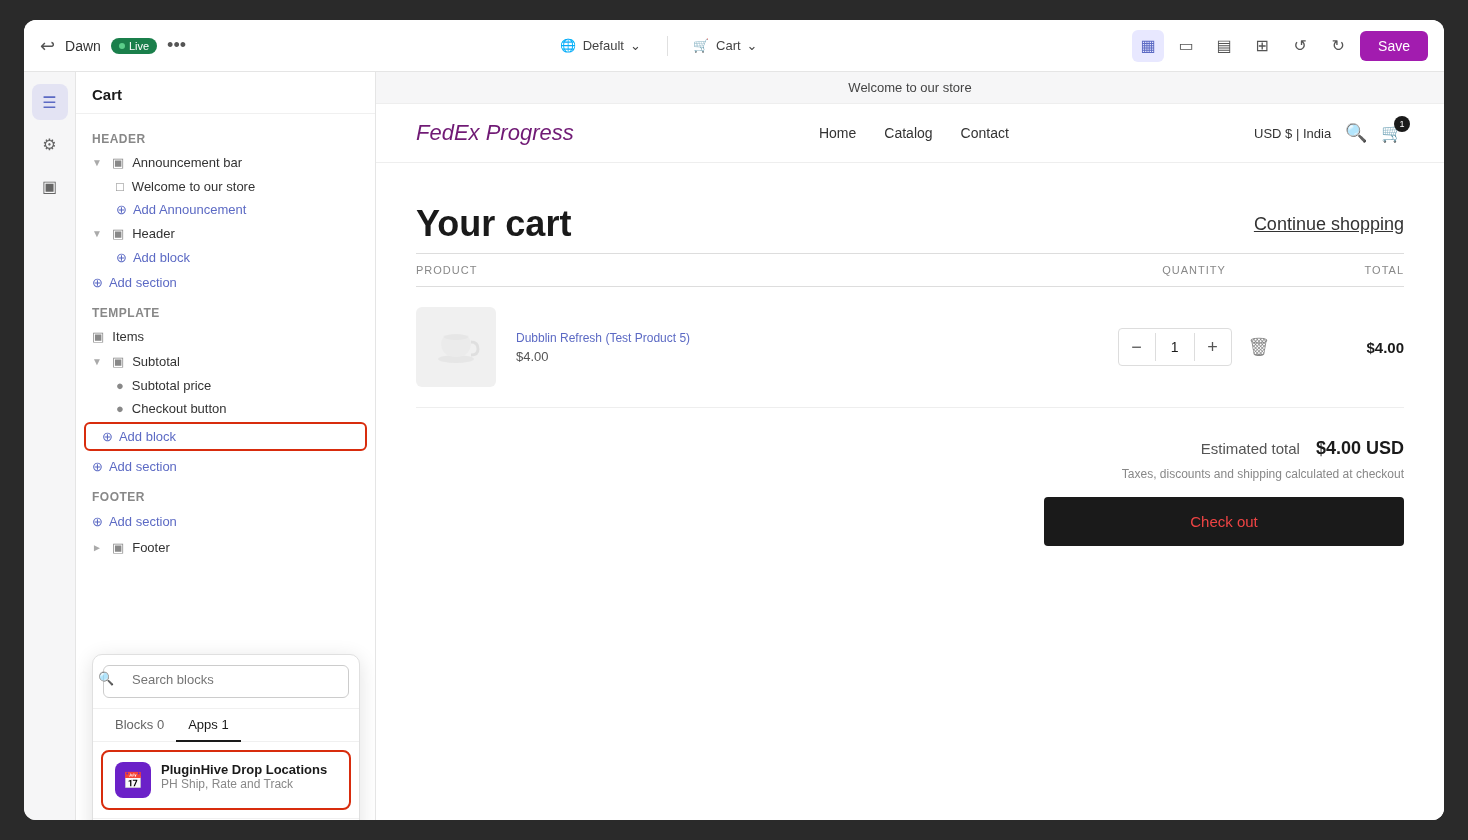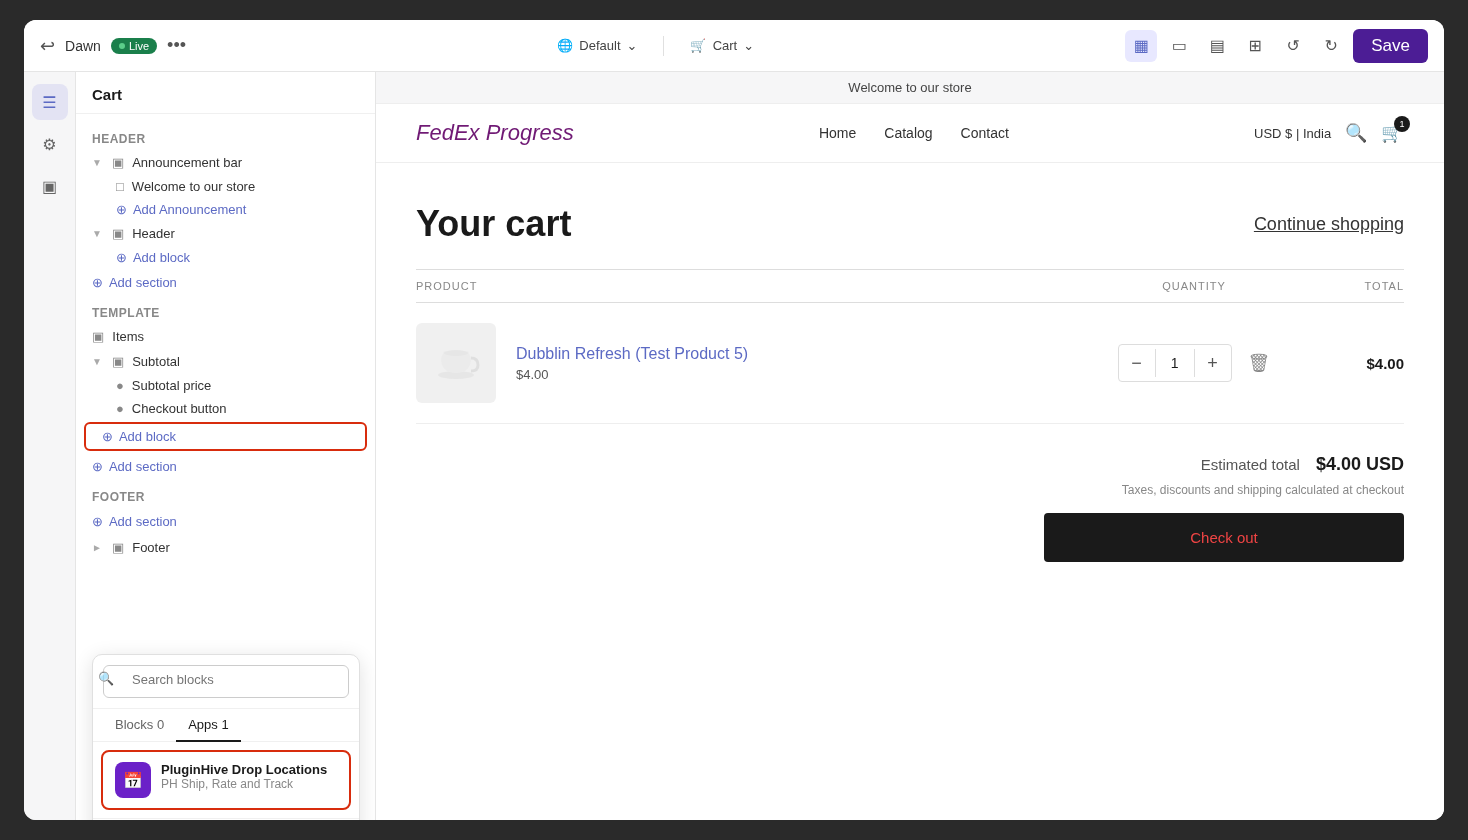--- a/index.html
+++ b/index.html
@@ -83,26 +83,26 @@
       justify-content: center;
       border-radius: 6px;
       cursor: pointer;
       color: #555;
       font-size: 16px;
       border: none;
       background: none;
     }
     .icon-btn.active { background: #e8e8ff; color: #5c6ac4; }
     .save-btn {
-      background: #4c1d95;
+      background: #a21caf;
       color: #fff;
       border: none;
       padding: 7px 18px;
       border-radius: 6px;
-      font-size: 17px;
+      font-size: 14px;
       font-weight: 500;
       cursor: pointer;
     }
     
     .main-layout {
       display: flex;
       flex: 1;
       overflow: hidden;
     }
     
@@ -362,21 +362,21 @@
       align-items: center;
       justify-content: center;
     }
     .store-content {
       padding: 40px 40px;
     }
     .cart-header {
       display: flex;
       align-items: center;
       justify-content: space-between;
-      margin-bottom: 24px;
+      margin-bottom: 8px;
     }
     .cart-title { font-size: 36px; font-weight: 700; color: #1a1a1a; }
     .continue-shopping { font-size: 18px; color: #333; text-decoration: underline; cursor: pointer; }
     .cart-table-header {
       display: flex;
       padding: 10px 0;
       border-bottom: 1px solid #ddd;
       border-top: 1px solid #ddd;
     }
     .col-product { flex: 1; font-size: 11px; text-transform: uppercase; letter-spacing: 1px; color: #888; }
@@ -400,21 +400,21 @@
       background: #f0f0f0;
       border-radius: 6px;
       display: flex;
       align-items: center;
       justify-content: center;
       overflow: hidden;
       flex-shrink: 0;
     }
     .product-img svg { opacity: 0.5; }
     .product-info { }
-    .product-name { font-size: 16px; color: #5c6ac4; font-weight: 400; }
+    .product-name { font-size: 12px; color: #5c6ac4; font-weight: 400; }
     .product-price { font-size: 13px; color: #555; margin-top: 4px; }
     .quantity-cell {
       width: 180px;
       display: flex;
       align-items: center;
       justify-content: center;
       gap: 8px;
     }
     .qty-control {
       display: flex;

